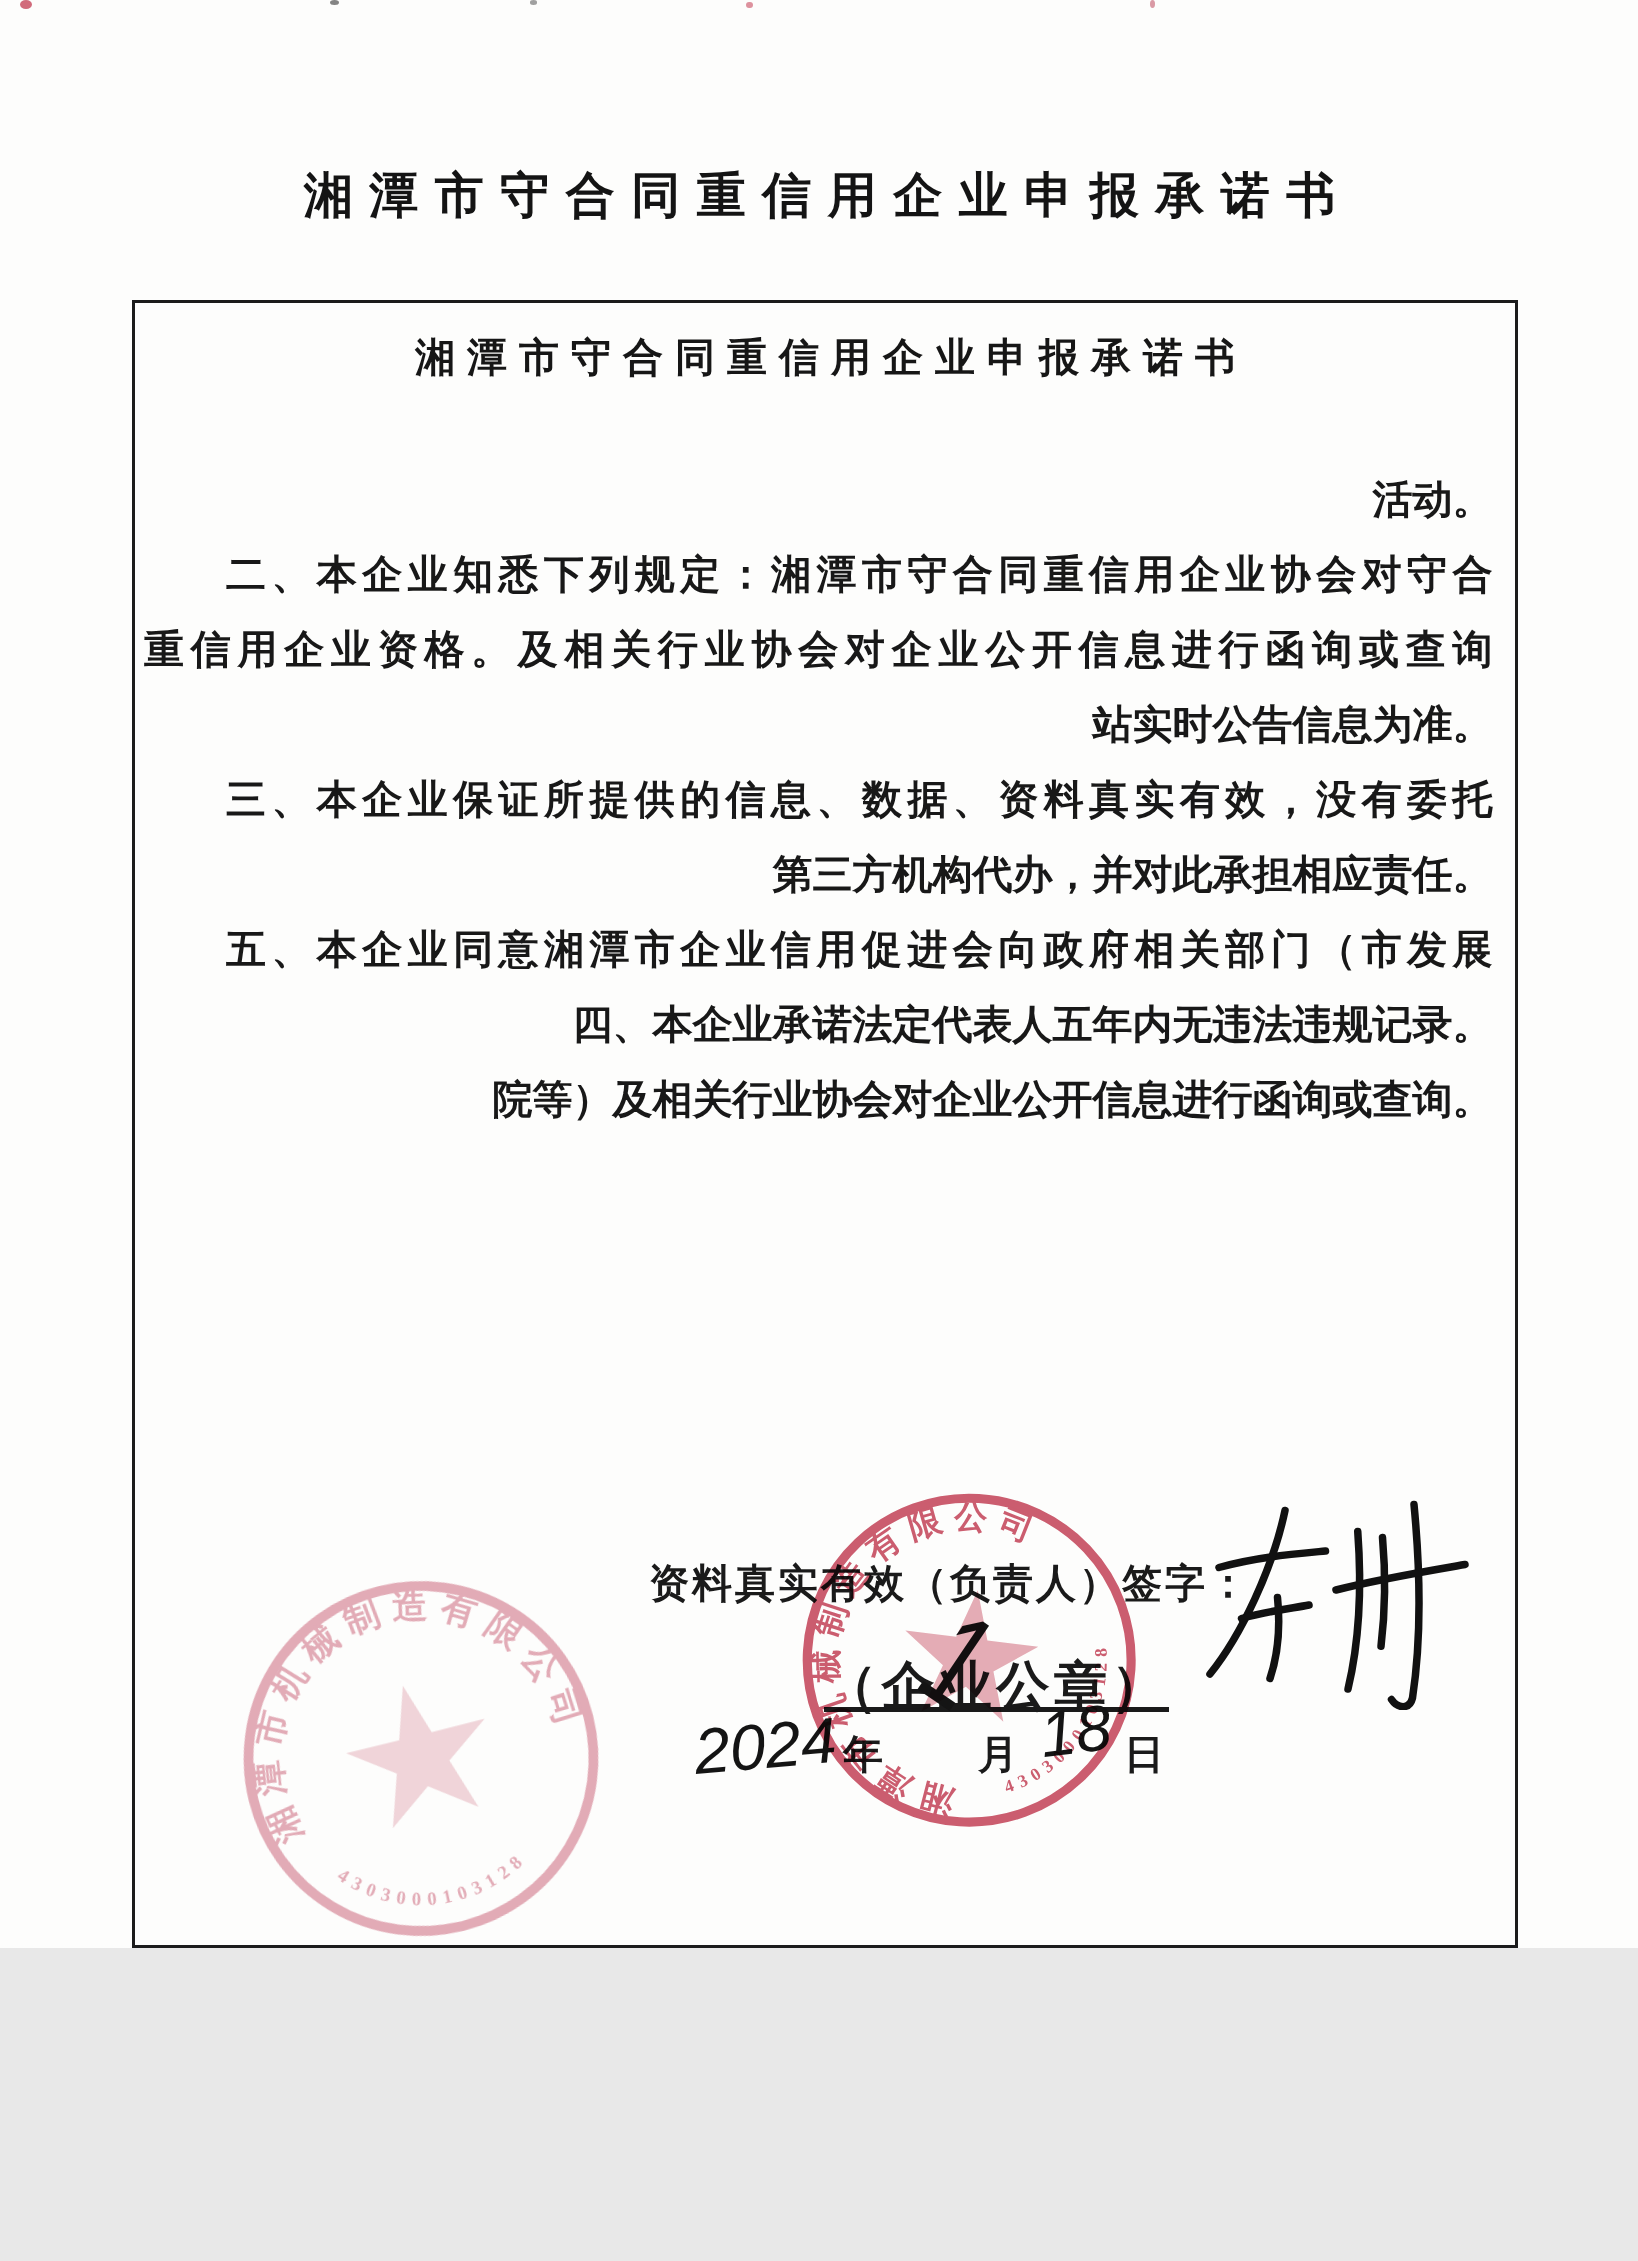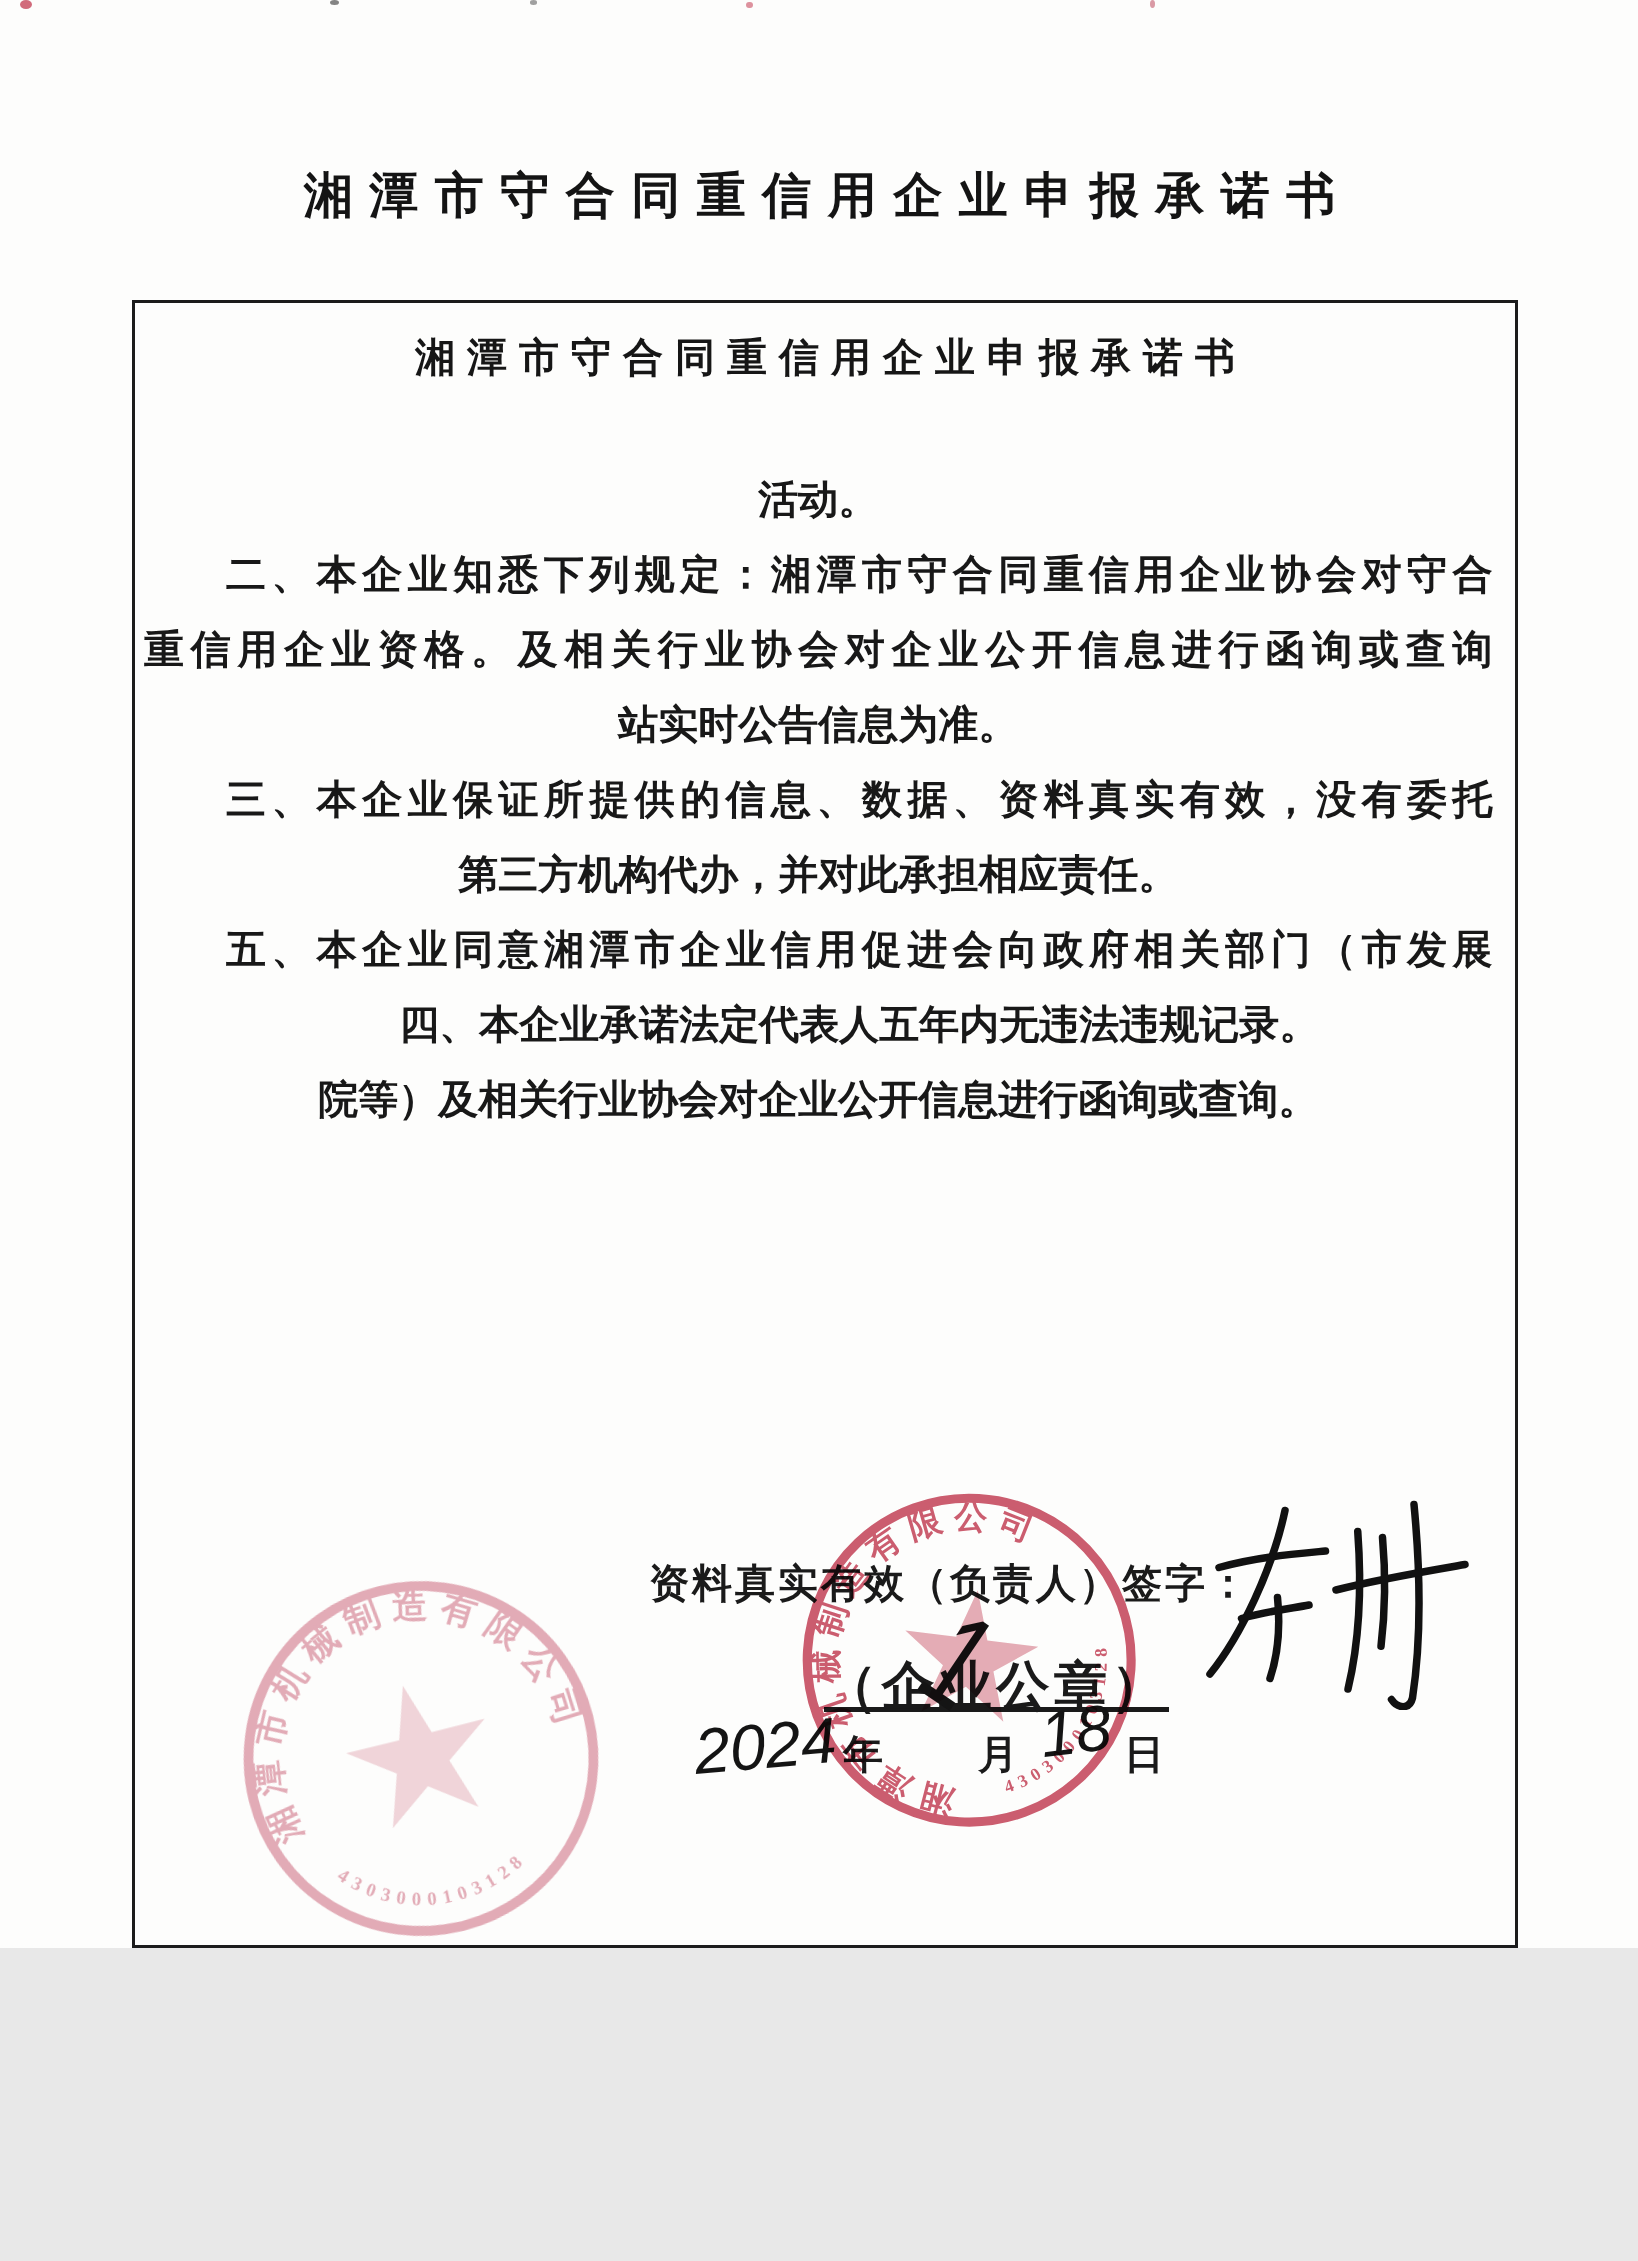--- a/index.html
+++ b/index.html
@@ -36,21 +36,21 @@
   }
   .doc-body{
     margin-top:78px;
     padding:0 22.5px 0 9px;
     font-size:40px;
     font-weight:600;
     color:#181818;
   }
   .line{height:75px;line-height:75px;white-space:nowrap;}
   .jl{text-align:justify;text-align-last:justify;white-space:normal;overflow:hidden;}
-  .ll{text-align:center;}
+  .ll{text-align:right;}
   .ind{text-indent:82px;}
   
   .sig-label{position:absolute;left:649px;top:1556px;font-size:40px;font-weight:600;letter-spacing:3px;}
   .seal-note{position:absolute;left:824px;top:1651px;font-size:53px;font-weight:600;letter-spacing:4.5px;text-decoration:underline;}
   .date-unit{position:absolute;font-size:40px;font-weight:600;}
   .u-year{left:843px;top:1727px;}
   .u-month{left:978px;top:1727px;}
   .u-day{left:1124px;top:1727px;}
   .hand{
     position:absolute;

